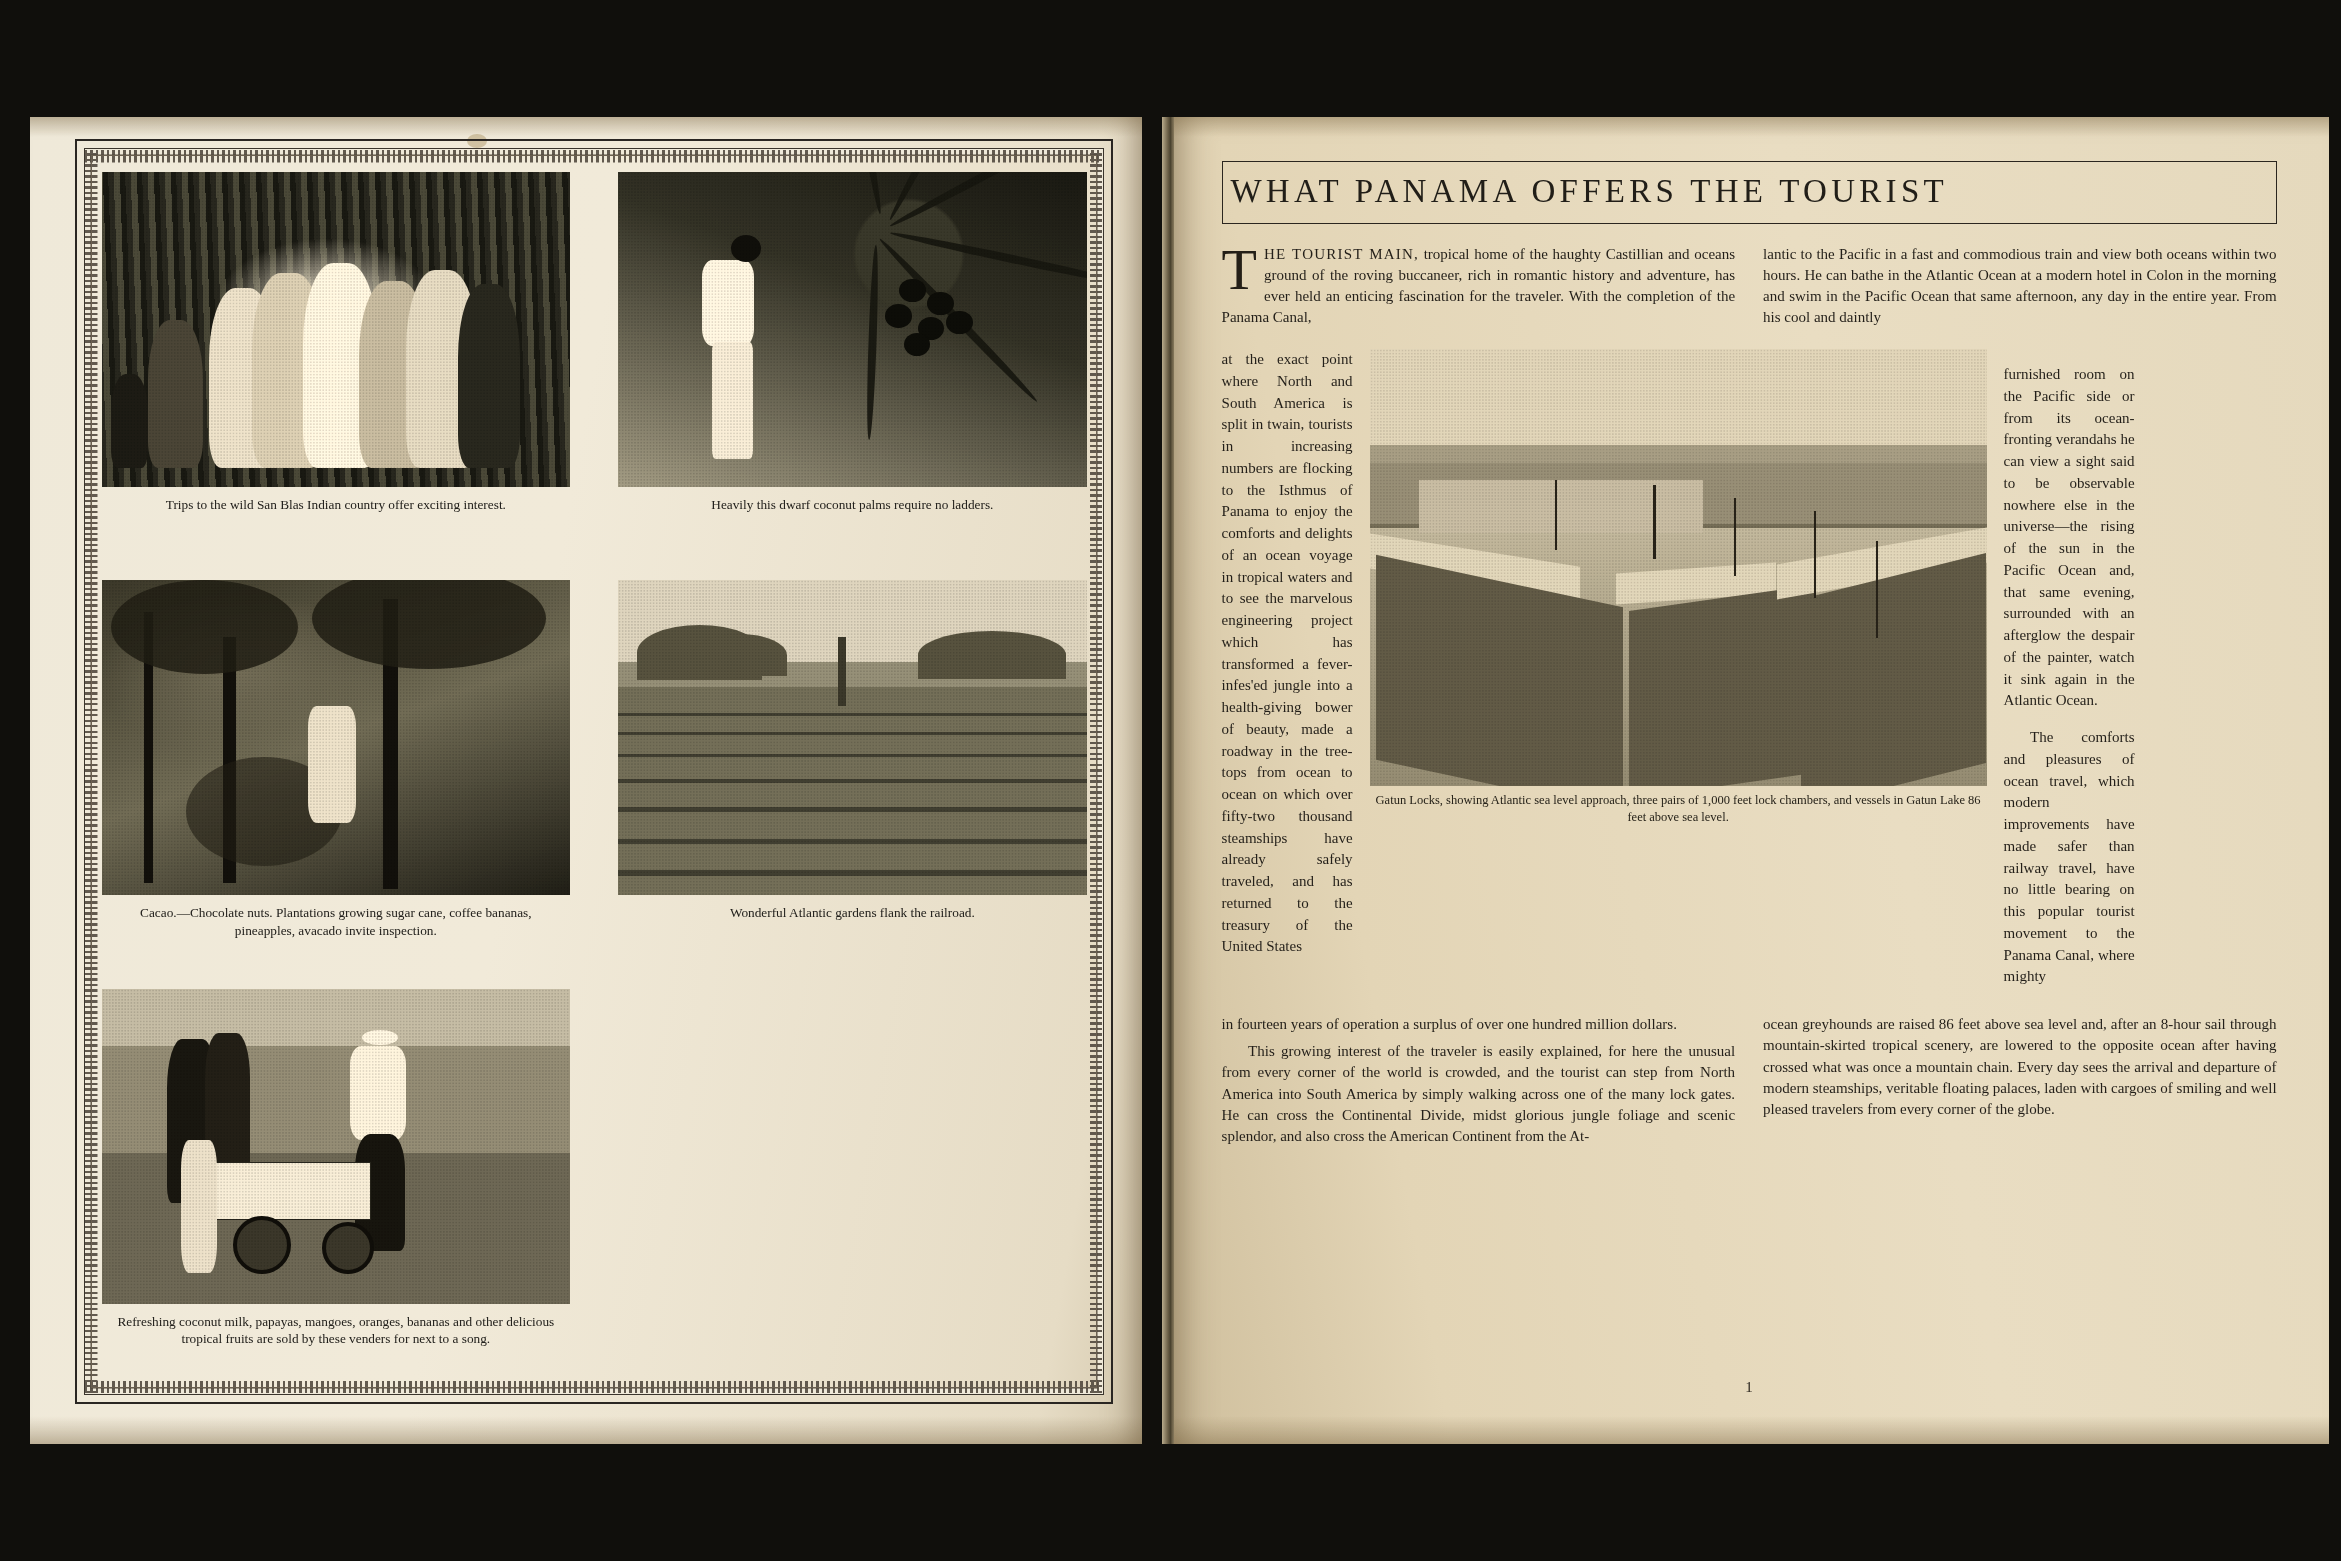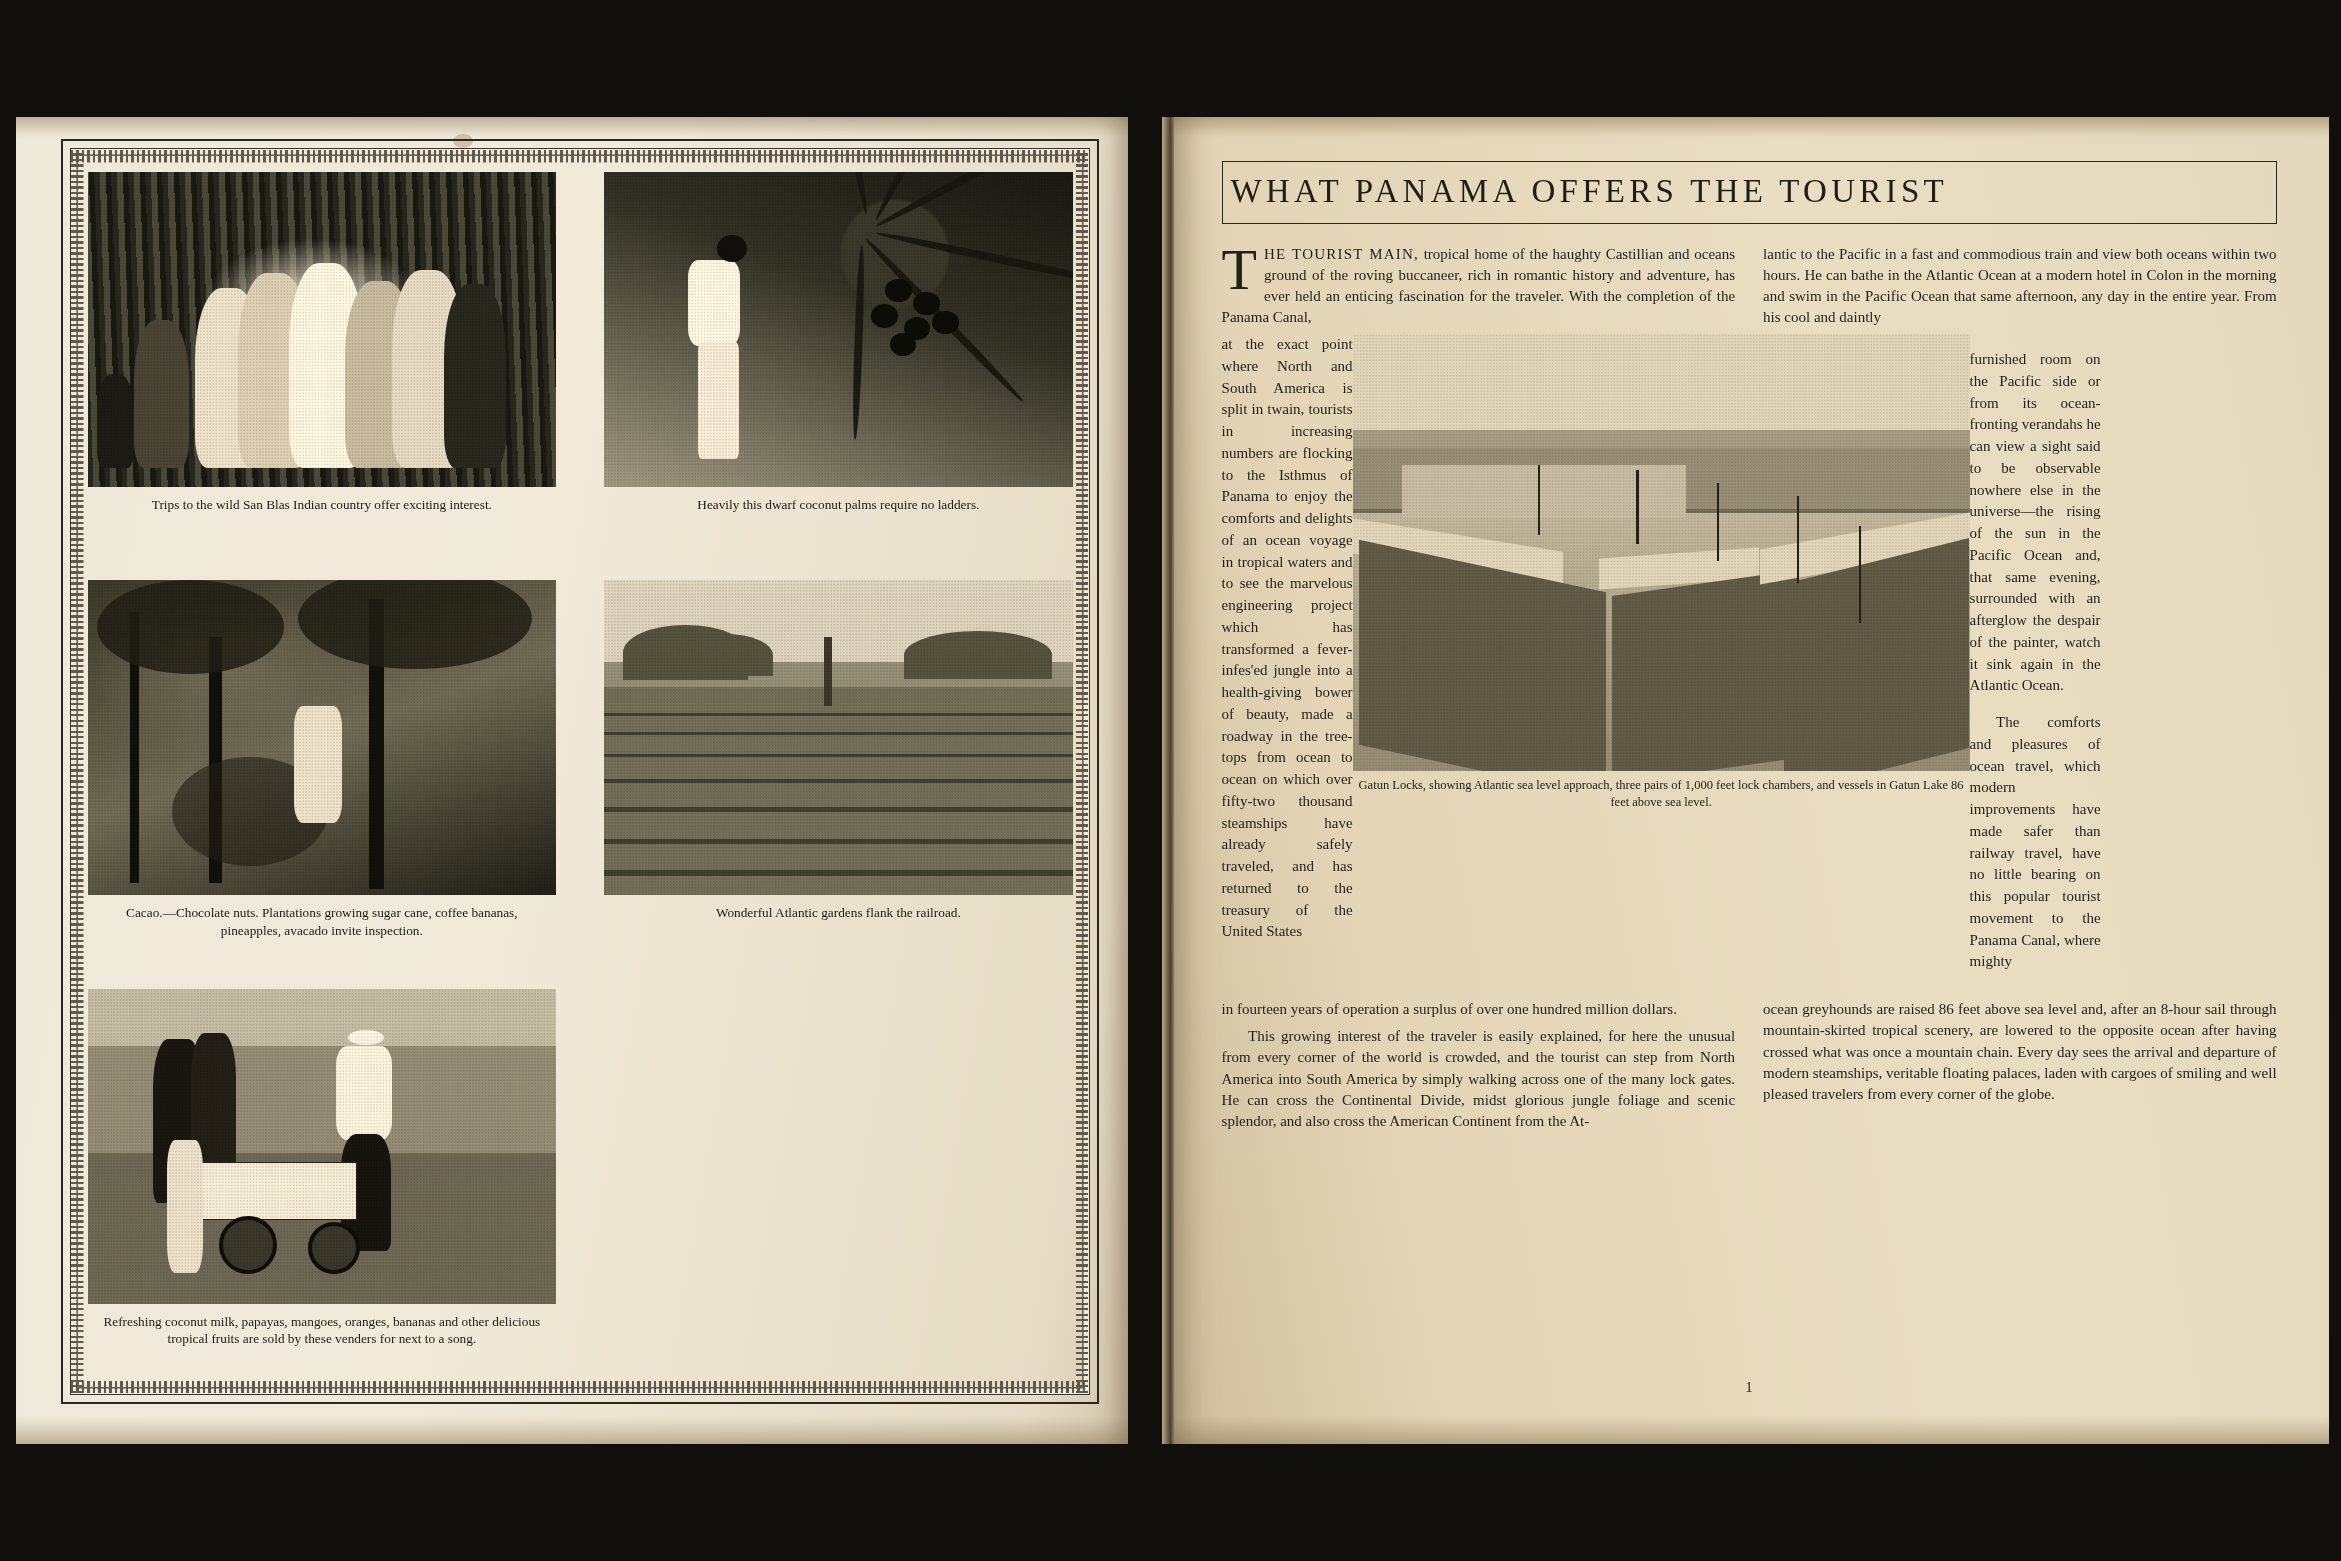--- a/index.html
+++ b/index.html
@@ -6,21 +6,21 @@
   body{width:2342px;height:1561px;overflow:hidden;font-family:"Liberation Serif",serif;}
   .scene{position:relative;width:2342px;height:1561px;background:#100f0c;}
 
   
   .book{position:absolute;left:15.6px;top:117px;width:2311px;height:1327px;}
 
   .page{position:absolute;top:0;height:1327px;box-sizing:border-box;}
 
   
   .page-left{
-    left:0;width:1112px;
+    left:14px;width:1112px;
     background:linear-gradient(100deg,#efe9d9 0%,#f1ead9 45%,#e6dcc5 92%,#d4c8ad 100%);
     box-shadow:inset -20px 0 31px -14px rgba(90,70,40,.55);
   }
   
   .page-right{
     left:1158px;width:1155px;
     background:linear-gradient(260deg,#e5d9bd 0%,#e9ddc2 40%,#e3d5b6 80%,#cfbf9d 100%);
     box-shadow:inset 20px 0 34px -14px rgba(90,70,40,.5);
   }
   .gutter{position:absolute;left:1146px;top:0;width:17px;height:1327px;
@@ -110,21 +110,21 @@
   .col{width:514px;font-size:15px;line-height:1.42;color:#231f19;text-align:justify;
     font-family:"Liberation Serif",serif;}
   .col p{margin:0 0 5.5px 0;}
   .indent{text-indent:26.5px;}
 
   .dropcap{float:left;font-size:58px;line-height:.8;margin:3.1px 7px 0 0;
     font-family:"Liberation Serif",serif;color:#241f17;}
   .smallcaps{letter-spacing:1.2px;}
 
   
-  .midrow{display:flex;margin-top:0;}
+  .midrow{display:flex;gap:17px;margin-top:15px;}
   .narrow{width:131px;font-size:15px;line-height:1.45;text-align:justify;color:#231f19;}
   .figure{width:617px;}
   .bigphoto{width:617px;height:437px;position:relative;overflow:hidden;filter:sepia(.22) contrast(1.06);
     background:linear-gradient(180deg,#cfc8b4 0 22%,#8e8874 22% 40%,#706b57 40% 100%);}
   .bigphoto:after{content:"";position:absolute;inset:0;
     background-image:radial-gradient(rgba(0,0,0,.2) 0.7px,rgba(0,0,0,0) 1px);
     background-size:3.1px 3.1px;mix-blend-mode:multiply;opacity:.5;}
   .water{position:absolute;background:linear-gradient(180deg,#b4ae99,#8b8670);}
   .wall{position:absolute;background:#cfc9b5;}
   .wall.dark{background:#5e5947;}

